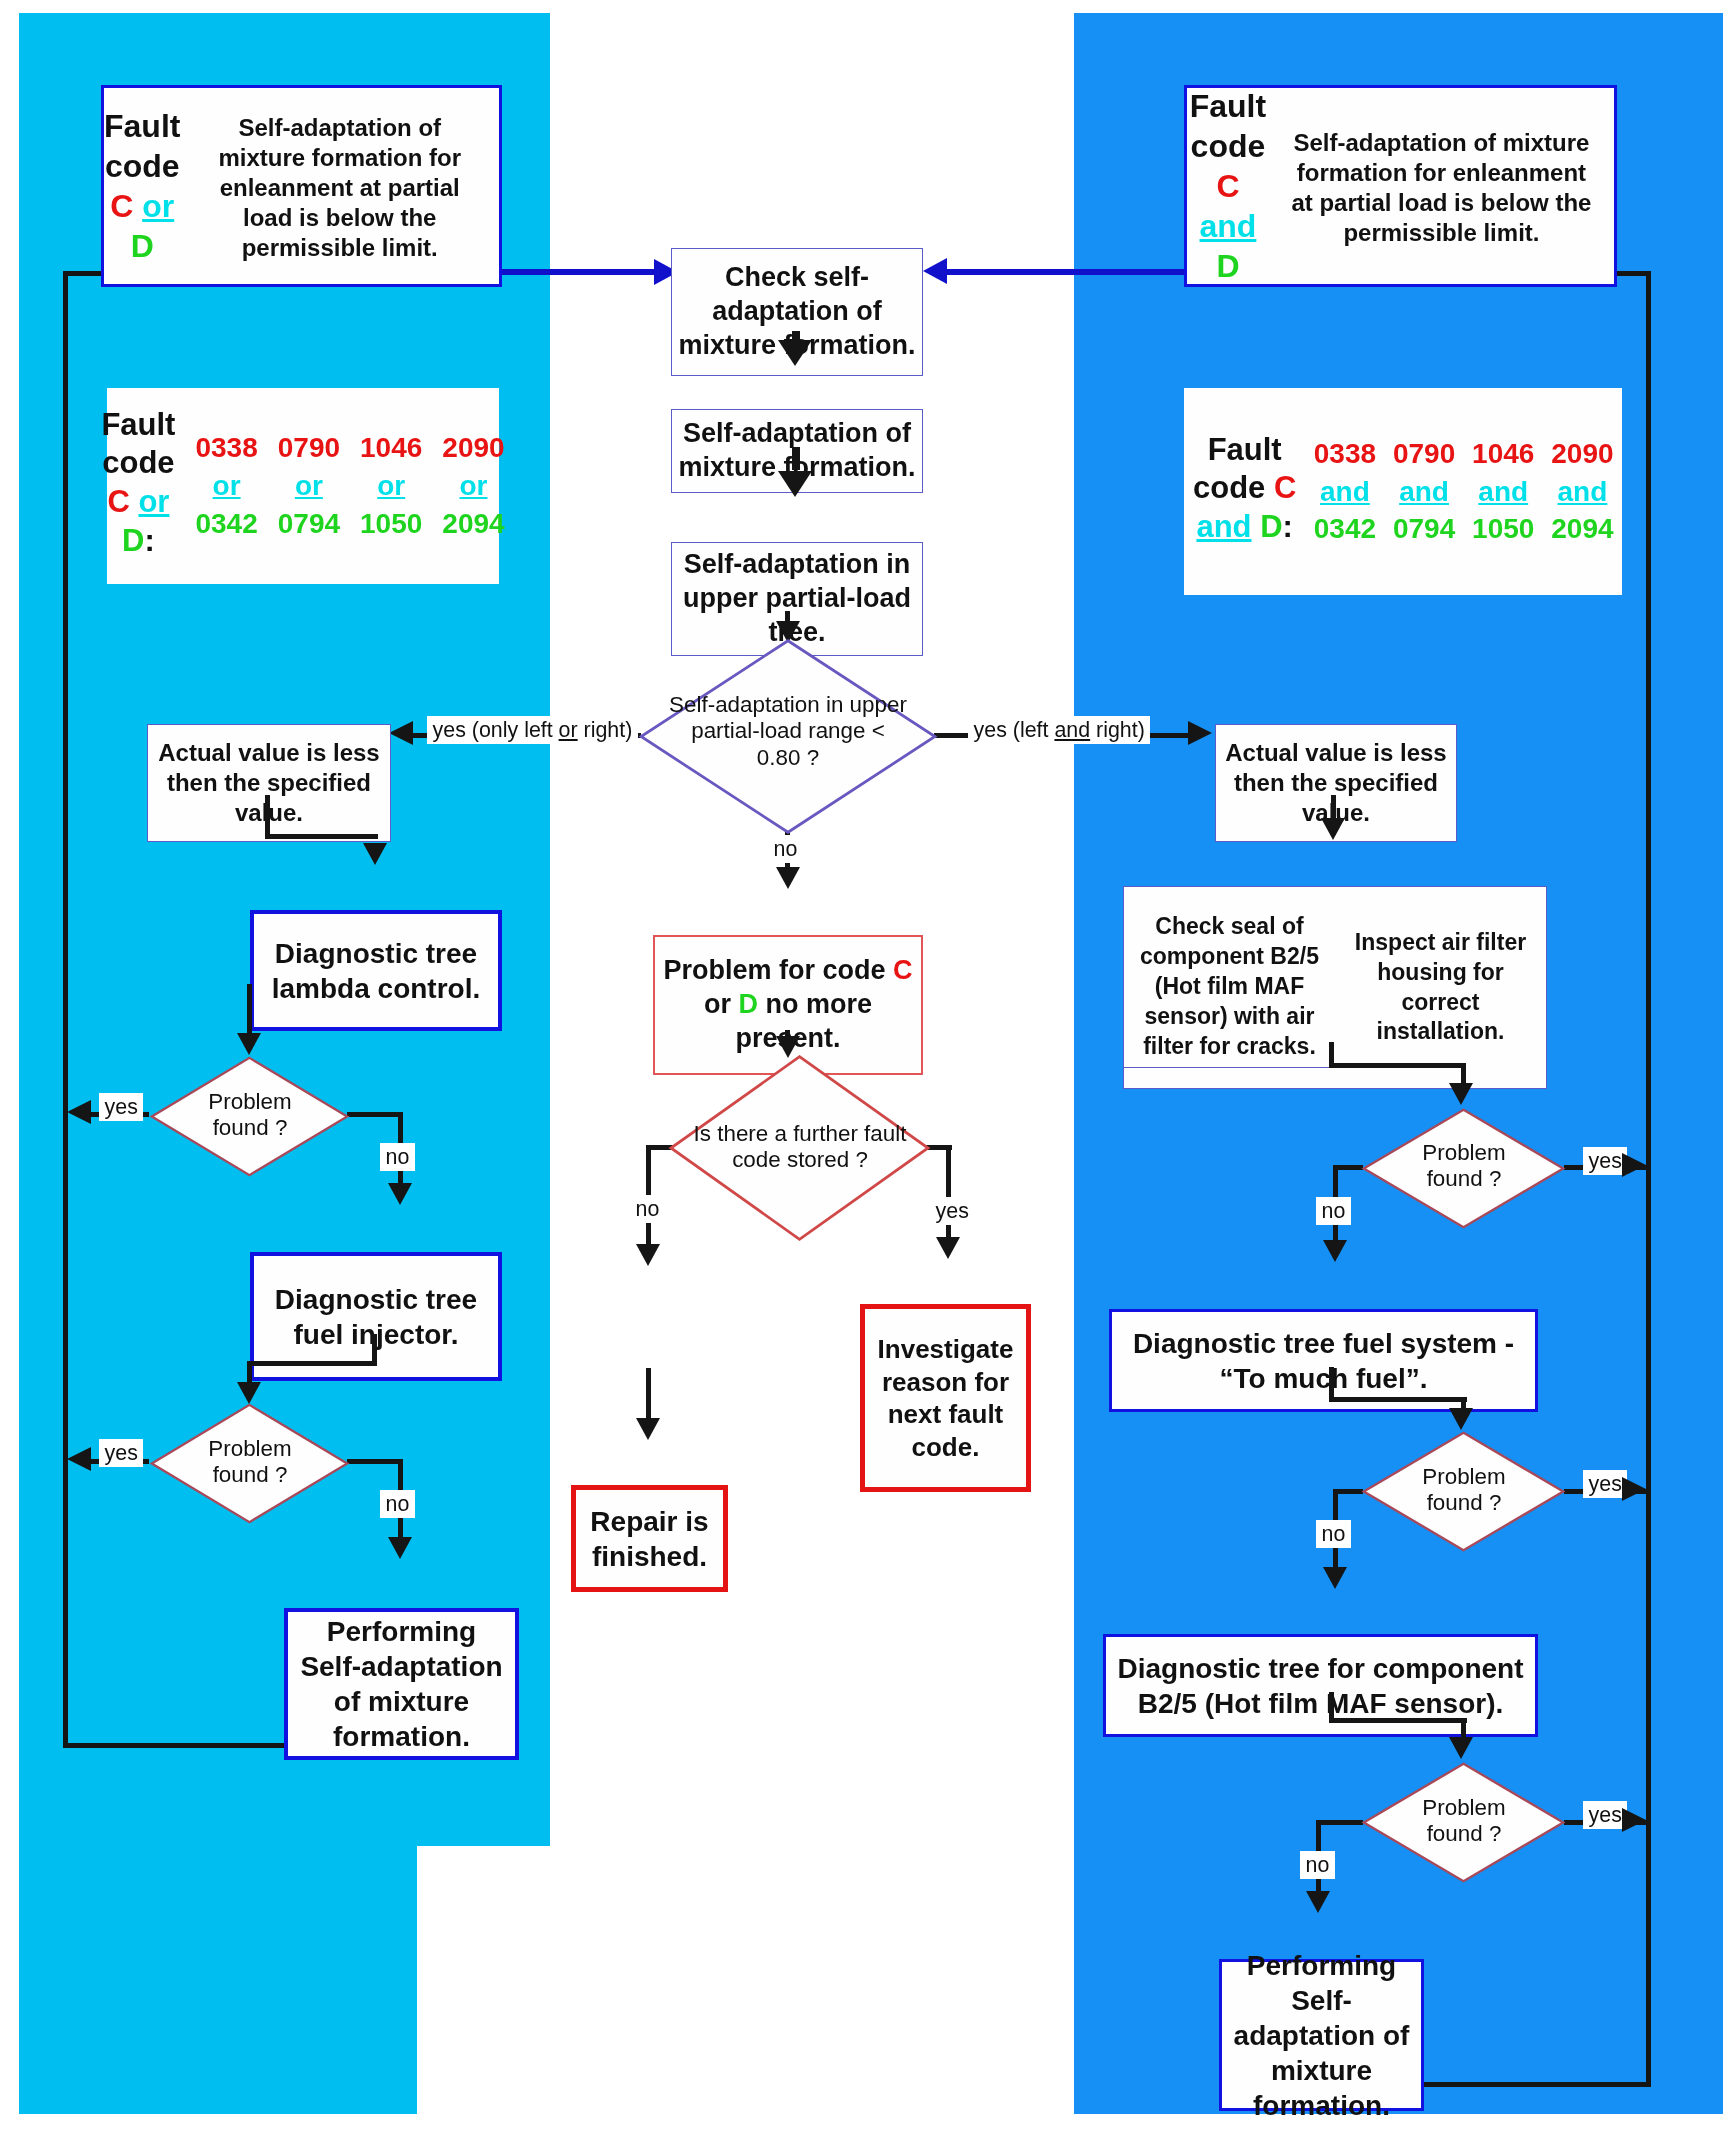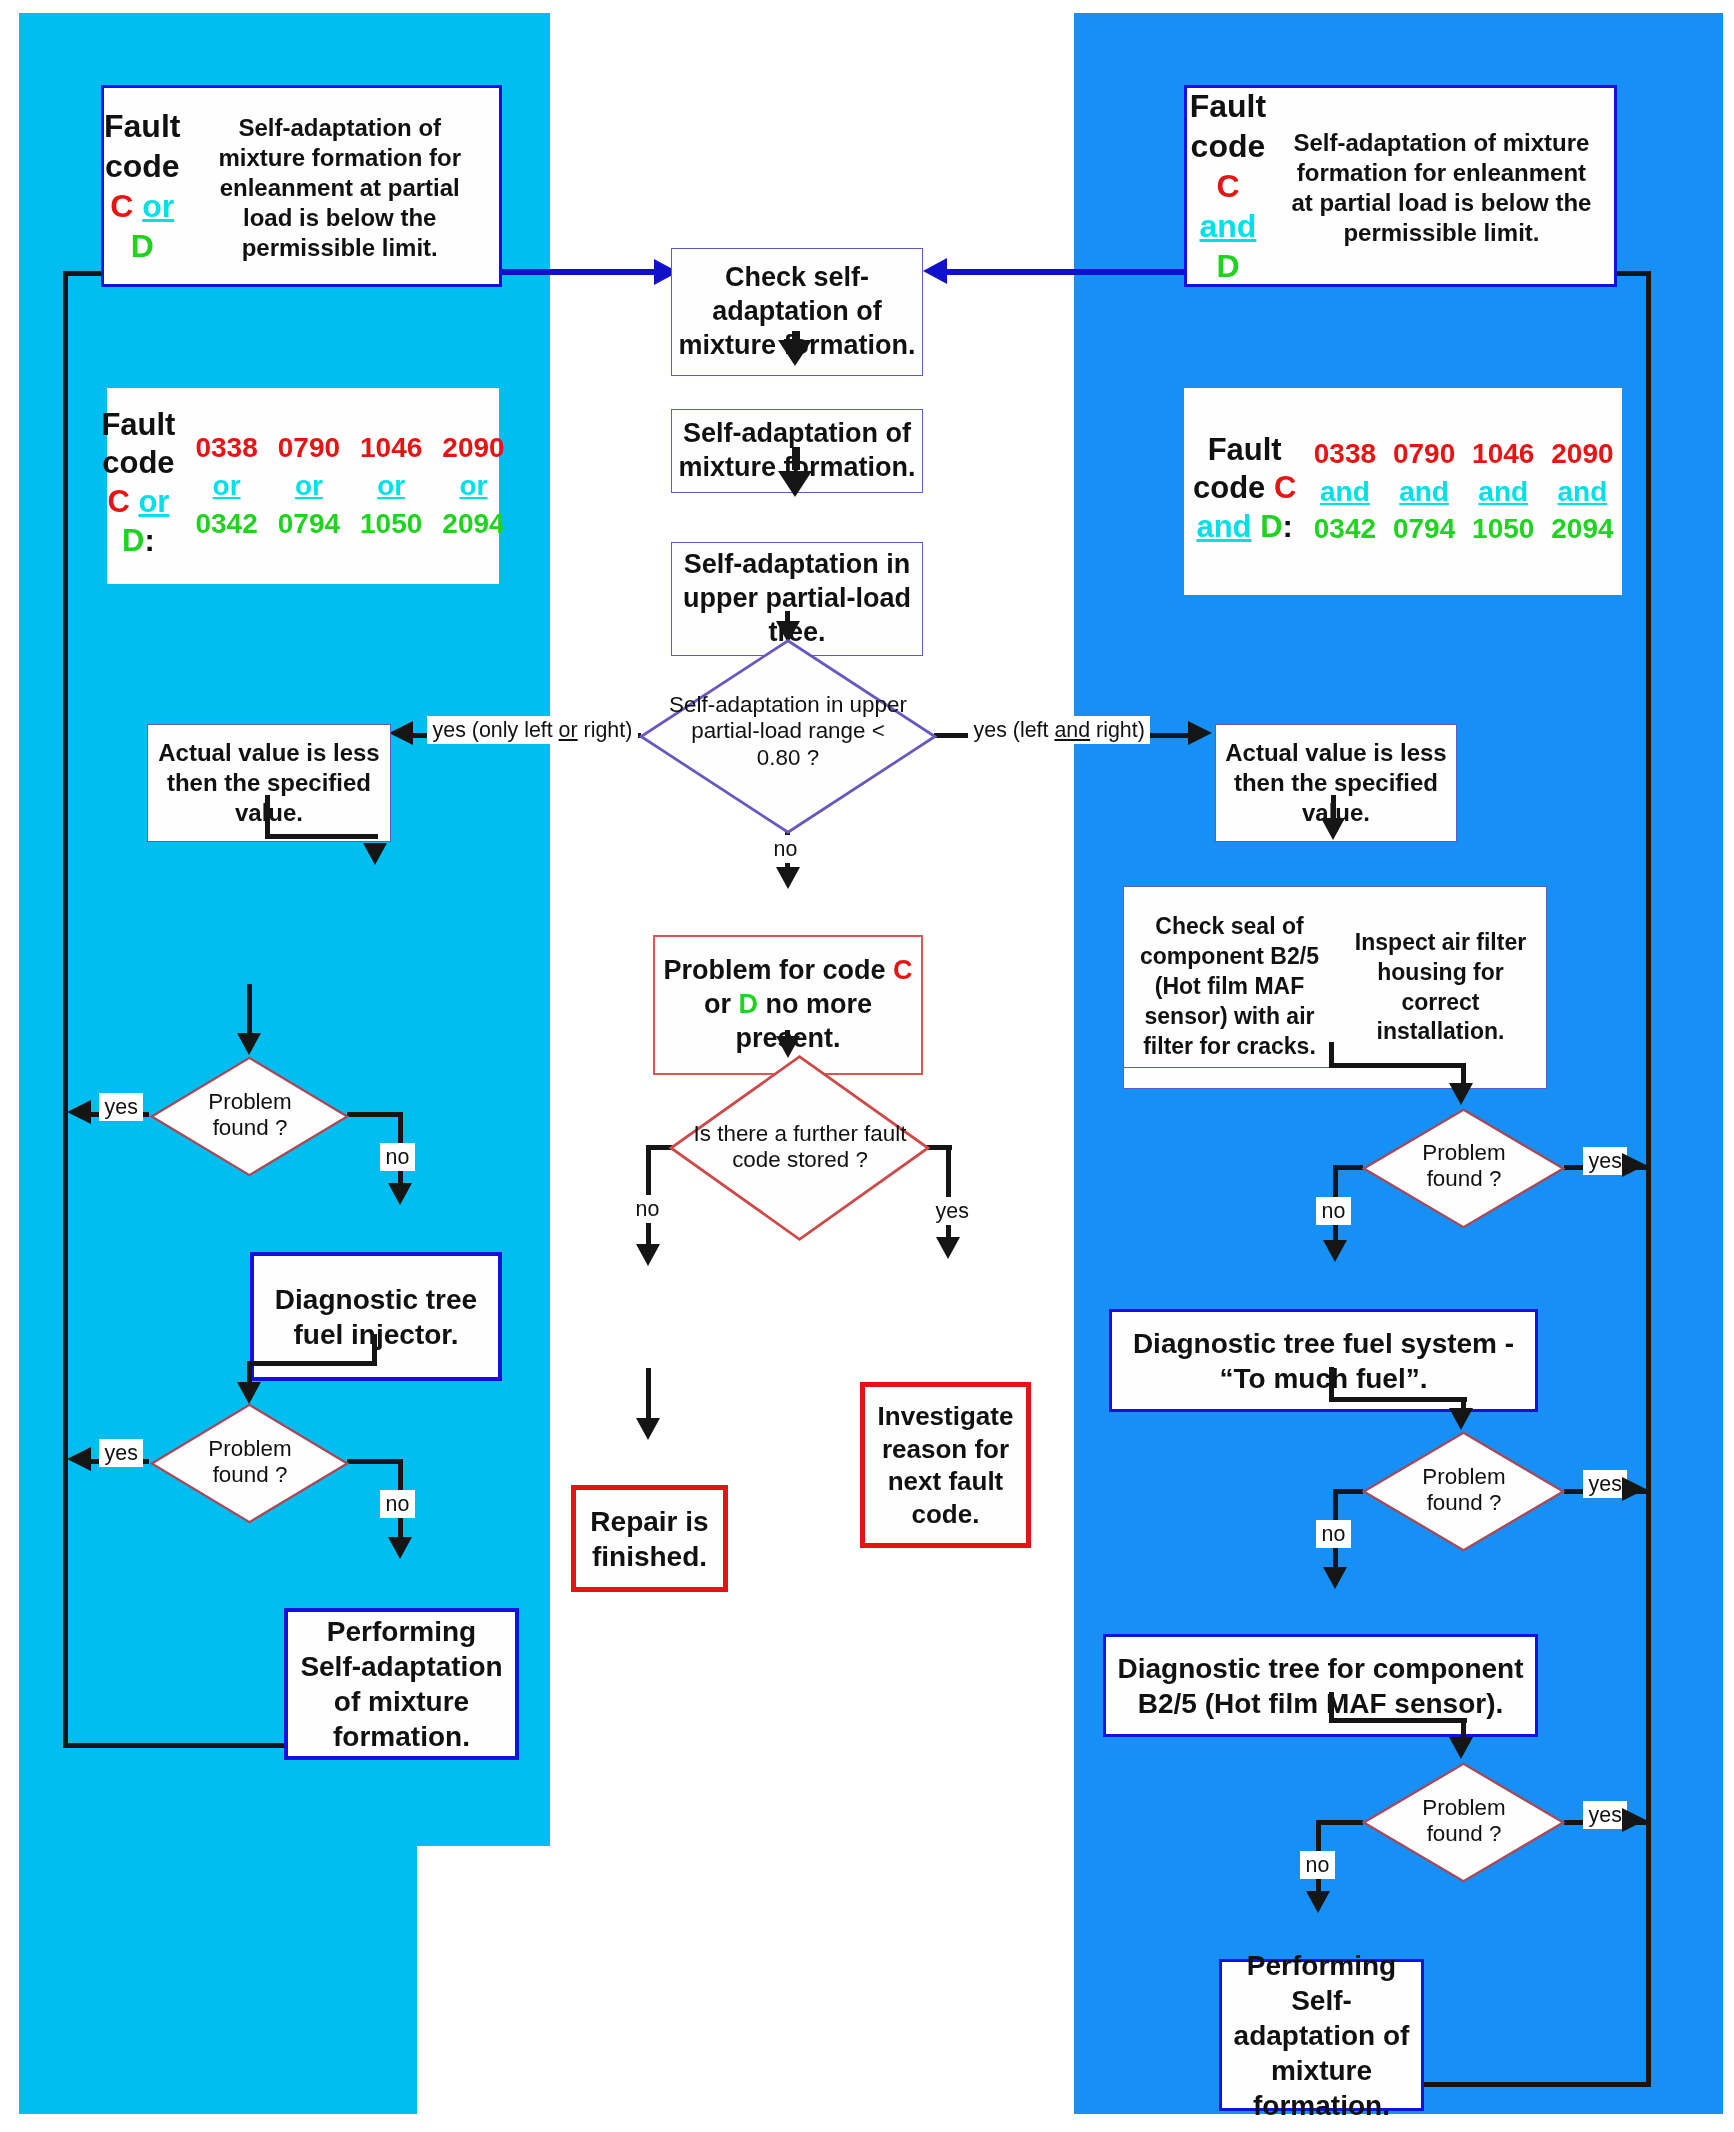--- a/index.html
+++ b/index.html
@@ -120,21 +120,21 @@
   <svg class="dmnd" style="left:667px;top:1053px;" width="265" height="190" viewBox="0 0 284 204">
       <polygon points="142,4 280,102 142,200 4,102" fill="#fefefe" stroke="#d04848" stroke-width="3"></polygon>
     </svg>
   <div class="dtxt" style="left:688px;top:1121px;width:224px;">Is there a further fault code stored ?</div>
 
   <div class="vl" style="left:646px;top:1368px;height:52px;"></div>
   <div class="ar ar-d" style="left:636px;top:1418px;"></div>
   <div class="bx b-redthick fs30" style="left:571px;top:1440px;width:157px;height:107px;">
       <span>Repair is finished.</span>
     </div>
-  <div class="bx b-redthick fs28" style="left:860px;top:1337px;width:171px;height:166px;align-items:center;">
+  <div class="bx b-redthick fs28" style="left:860px;top:1259px;width:171px;height:188px;align-items:center;">
       <span>Investigate reason for next fault code.</span>
     </div>
 
   <div class="bx b-thick4" style="left:101px;top:40px;width:401px;height:202px;">
     <div class="ttl"><span class="seg-plain">Fault code </span><span class="seg-red">C</span><span class="seg-plain"> </span><span class="seg-conj">or</span><span class="seg-plain"> </span><span class="seg-green">D</span></div>
     <div class="hdr-body">Self-adaptation of mixture formation for enleanment at partial load is below the permissible limit.</div>
   </div>
   <div class="bx" style="left:107px;top:343px;width:392px;height:196px;gap:20px;">
     <div class="codes-ttl"><span class="seg-plain">Fault code </span><span class="seg-red">C</span><span class="seg-plain"> </span><span class="seg-conj">or</span><span class="seg-plain"> </span><span class="seg-green">D</span><span class="seg-plain">:</span></div>
     <div class="codes-row"><span class="seg-red">0338 </span><span class="seg-conj">or</span><span class="seg-green"> 0342</span></div>
@@ -142,20 +142,23 @@
     <div class="codes-row"><span class="seg-red">1046 </span><span class="seg-conj">or</span><span class="seg-green"> 1050</span></div>
     <div class="codes-row"><span class="seg-red">2090 </span><span class="seg-conj">or</span><span class="seg-green"> 2094</span></div>
   </div>
 
   <div class="bx b-thin fs26" style="left:147px;top:679px;width:244px;height:118px;">
       <span>Actual value is less then the specified value.</span>
     </div>
   <div class="vl" style="left:265px;top:795px;height:44px;"></div>
   <div class="hl" style="left:265px;top:834px;width:113px;"></div>
   <div class="ar ar-d" style="left:363px;top:843px;"></div>
+  <div class="bx b-thick fs30" style="left:250px;top:865px;width:252px;height:121px;">
+      <span>Diagnostic tree lambda control.</span>
+    </div>
   <div class="vl" style="left:247px;top:984px;height:50px;"></div>
   <div class="ar ar-d" style="left:237px;top:1033px;"></div>
 
   <div class="hl" style="left:89px;top:1112px;width:60px;"></div>
   <div class="ar ar-l" style="left:67px;top:1100px;"></div>
   <div class="lab" style="left:99px;top:1093px;">yes</div>
   <div class="hl" style="left:347px;top:1112px;width:56px;"></div>
   <div class="vl" style="left:398px;top:1112px;height:71px;"></div>
   <div class="ar ar-d" style="left:388px;top:1183px;"></div>
   <div class="lab" style="left:380px;top:1143px;">no</div>

